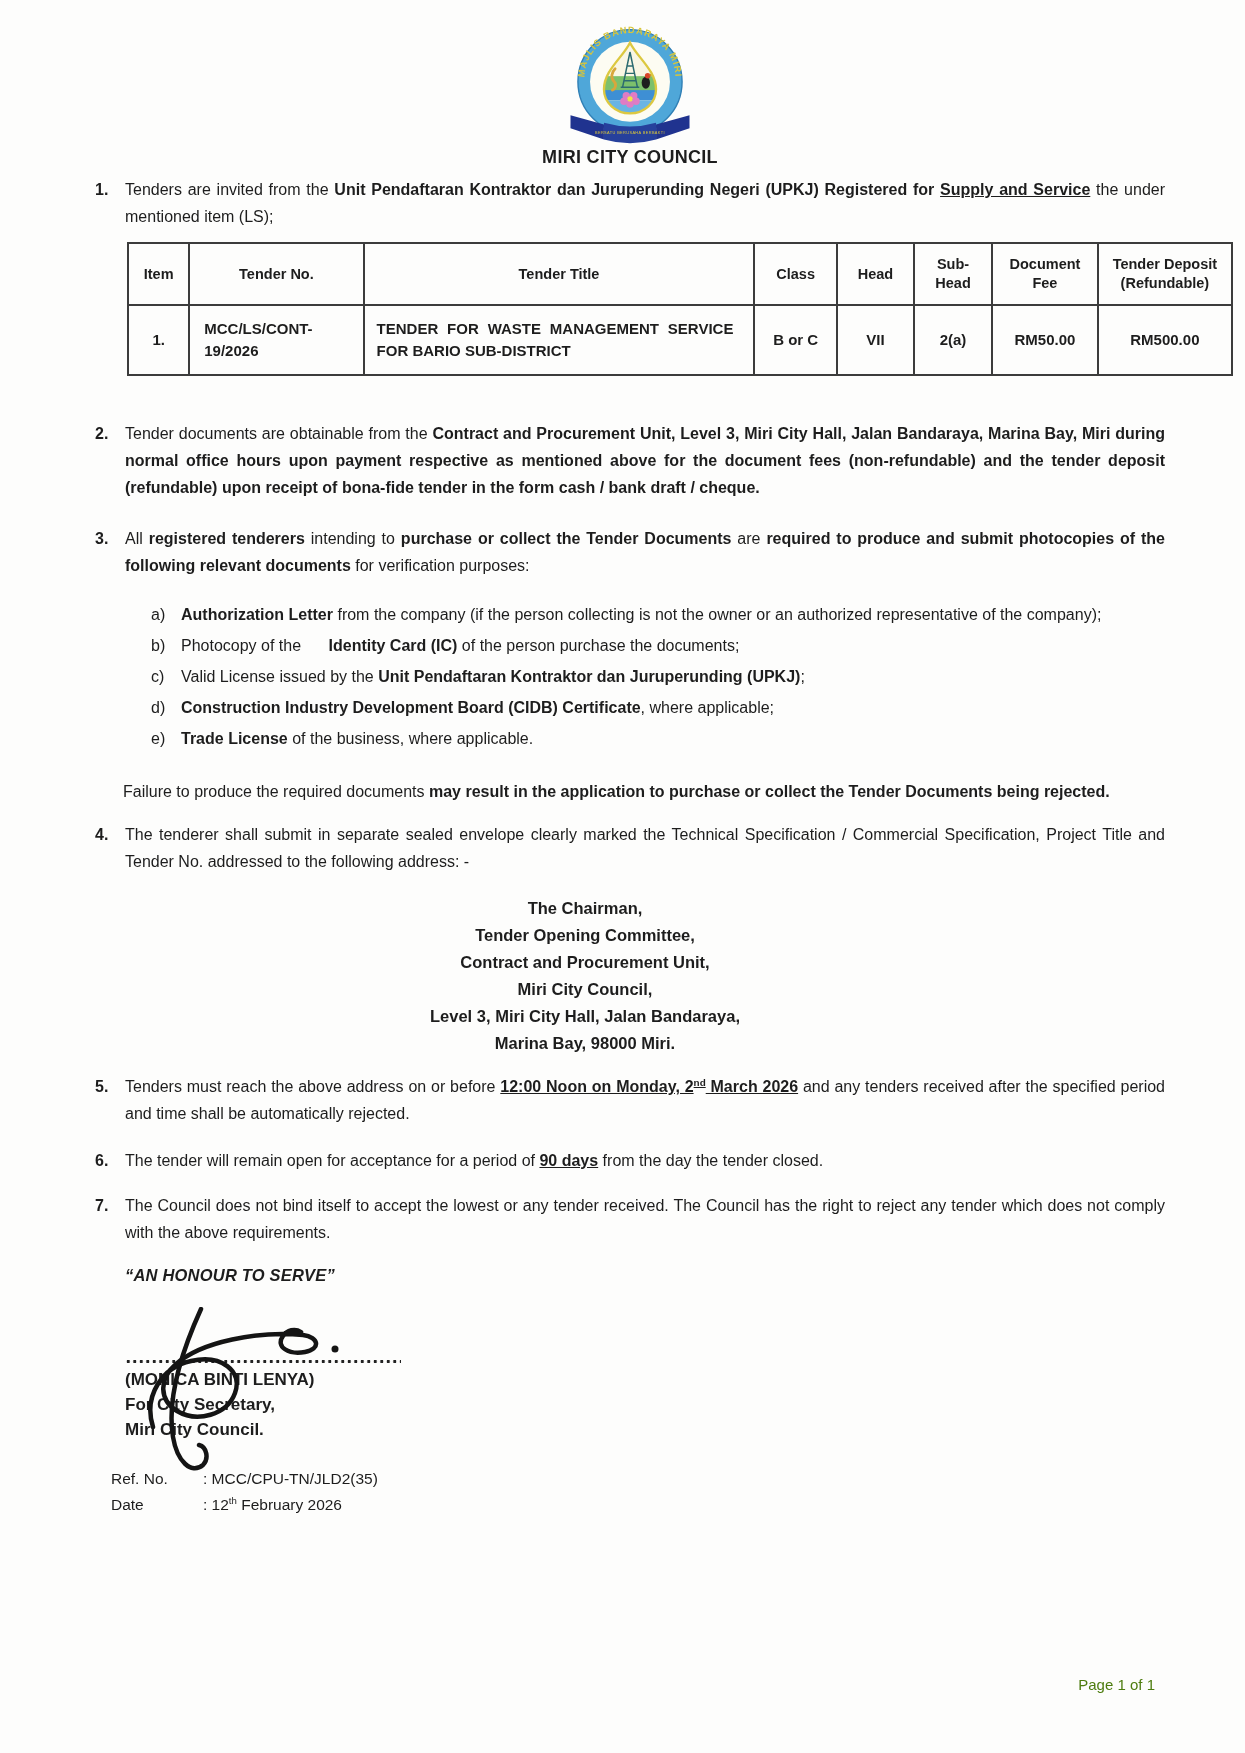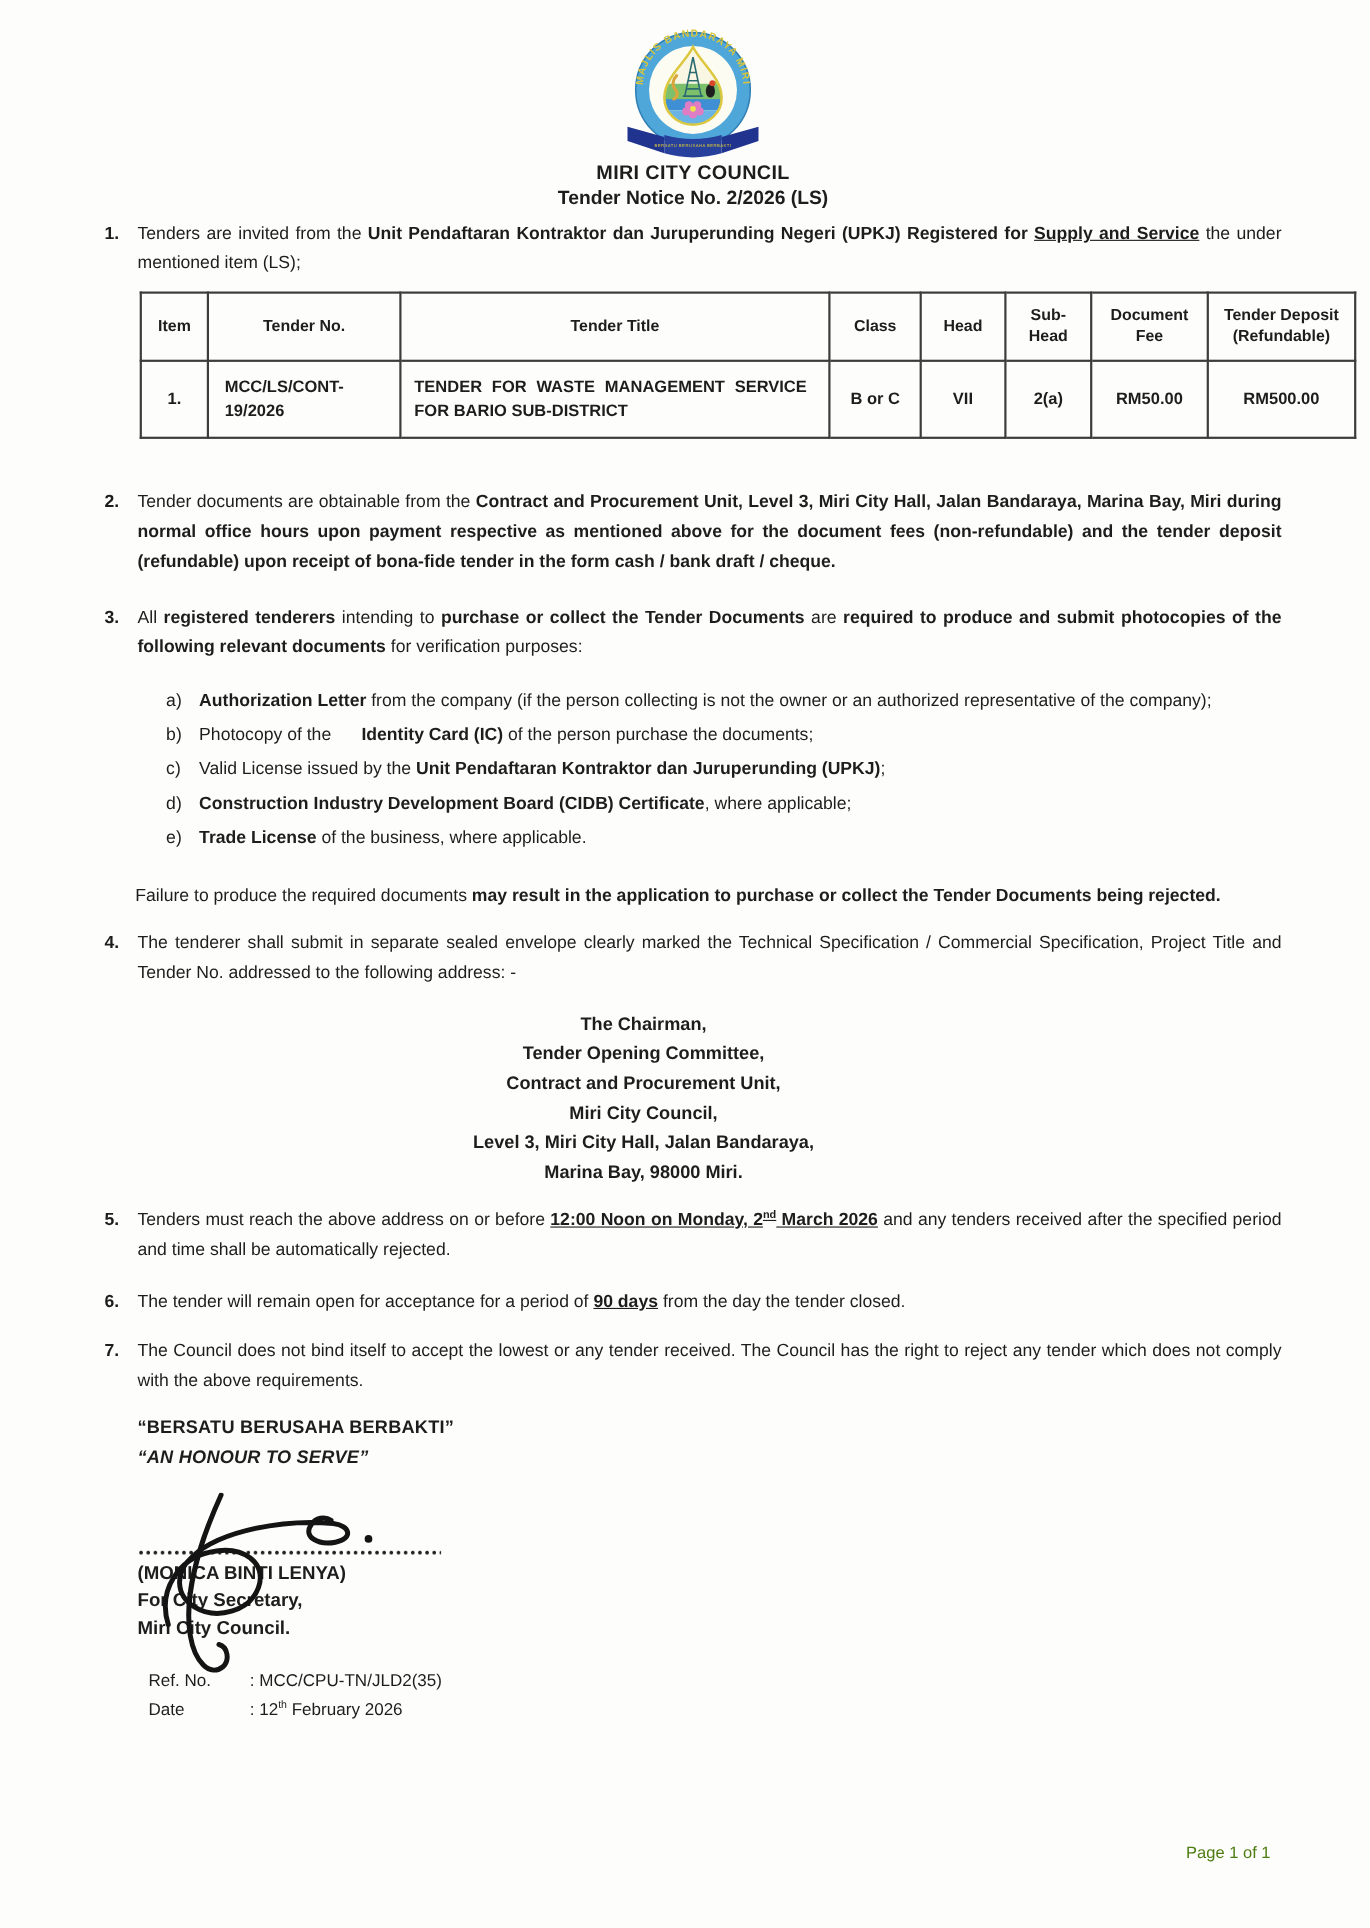--- a/index.html
+++ b/index.html
@@ -66,21 +66,21 @@
   .sig-svg { position:absolute; top:-52px; left:-12px; z-index:2; pointer-events:none; }
   .dotted-line {
     margin-top:70px; width:276px; height:5px;
     background-image:radial-gradient(circle, #222 1.5px, transparent 1.9px);
     background-size:6.5px 5px; background-repeat:repeat-x;
   }
   .sign-name  { font-weight:bold; font-size:17px; line-height:25px; margin-top:3px; }
   .sign-title { font-weight:bold; font-size:17px; line-height:25px; }
 
   
-  .ref-block { margin-left:40px; margin-top:24px; }
+  .ref-block { margin-left:16px; margin-top:24px; }
   .ref-row { display:flex; font-size:15.5px; line-height:26px; }
   .ref-label { width:92px; flex:none; }
 
   .page-label { position:absolute; right:90px; bottom:60px; font-size:15px; color:#4d7c0f; }
 </style>
 </head>
 <body>
 
 <div class="page">
 
@@ -120,21 +120,20 @@
       </g>
       <use href="#droppath" fill="none" stroke-width="2.5" stroke="#dcc840"></use>
       <g>
         <polygon points="36,98 72,108 72,124 36,112" fill="#20338f"></polygon>
         <polygon points="164,98 128,108 128,124 164,112" fill="#20338f"></polygon>
         <path d="M72,106 Q100,114 128,106 L128,124 Q100,132 72,124 Z" fill="#26409c"></path>
         <text x="100" y="118" font-size="4.2" text-anchor="middle" letter-spacing=".4" fill="#d8c53a">BERSATU BERUSAHA BERBAKTI</text>
       </g>
     </svg>
     <div class="org-name">MIRI CITY COUNCIL</div>
-    <div class="notice-no">Tender Notice No. 2/2026 (LS)</div>
   </div>
 
   <div class="clause mt8">
     <div class="clause-no">1.</div>
     <div class="clause-body"><span>Tenders are invited from the </span><span style="font-weight: bold;">Unit Pendaftaran Kontraktor dan Juruperunding Negeri (UPKJ) Registered for </span><span style="font-weight: bold; text-decoration: underline;">Supply and Service</span><span> the under mentioned item (LS);</span></div>
   </div>
 
   <table class="tender-table mt12">
     <colgroup>
       <col style="width:58px">
@@ -230,21 +229,20 @@
     <div class="clause-no">6.</div>
     <div class="clause-body"><span>The tender will remain open for acceptance for a period of </span><span style="font-weight: bold; text-decoration: underline;">90 days</span><span> from the day the tender closed.</span></div>
   </div>
 
   <div class="clause mt18">
     <div class="clause-no">7.</div>
     <div class="clause-body"><span>The Council does not bind itself to accept the lowest or any tender received. The Council has the right to reject any tender which does not comply with the above requirements.</span></div>
   </div>
 
   <div class="motto mt16">
-    <div class="motto-line1">“BERSATU BERUSAHA BERBAKTI”</div>
     <div class="motto-line2">“AN HONOUR TO SERVE”</div>
   </div>
 
   <div class="sign-block">
     <svg class="sig-svg" width="310" height="230" viewBox="0 0 310 230">
       <path d="M88,2 C68,46 54,94 60,130 C64,154 78,168 90,158 C96,152 94,140 86,138" fill="none" stroke="#141414" stroke-width="4.5" stroke-linecap="round"></path>
       <path d="M40,120 C30,88 50,60 78,54 C108,47 130,64 122,86 C114,108 84,116 64,104 C46,93 46,72 62,58 C88,34 146,24 190,28 C206,30 208,42 192,45 C176,48 162,40 170,29 C174,23 182,21 188,25" fill="none" stroke="#141414" stroke-width="4.5" stroke-linecap="round"></path>
       <circle cx="222" cy="42" r="3.5" fill="#141414"></circle>
     </svg>
     <div class="dotted-line"></div>

